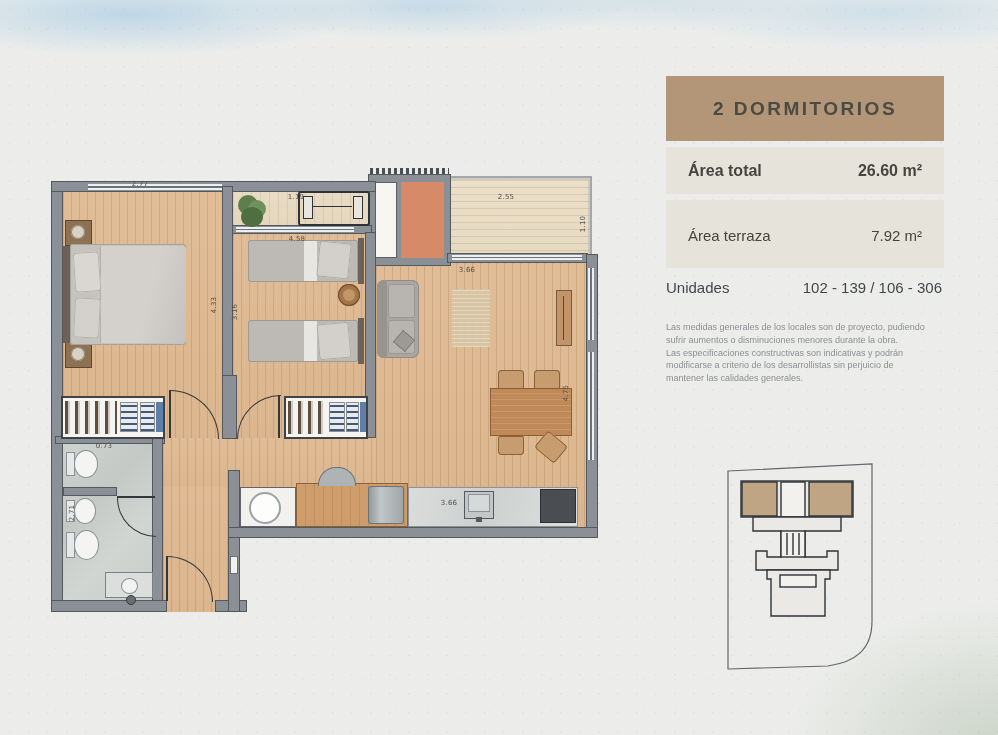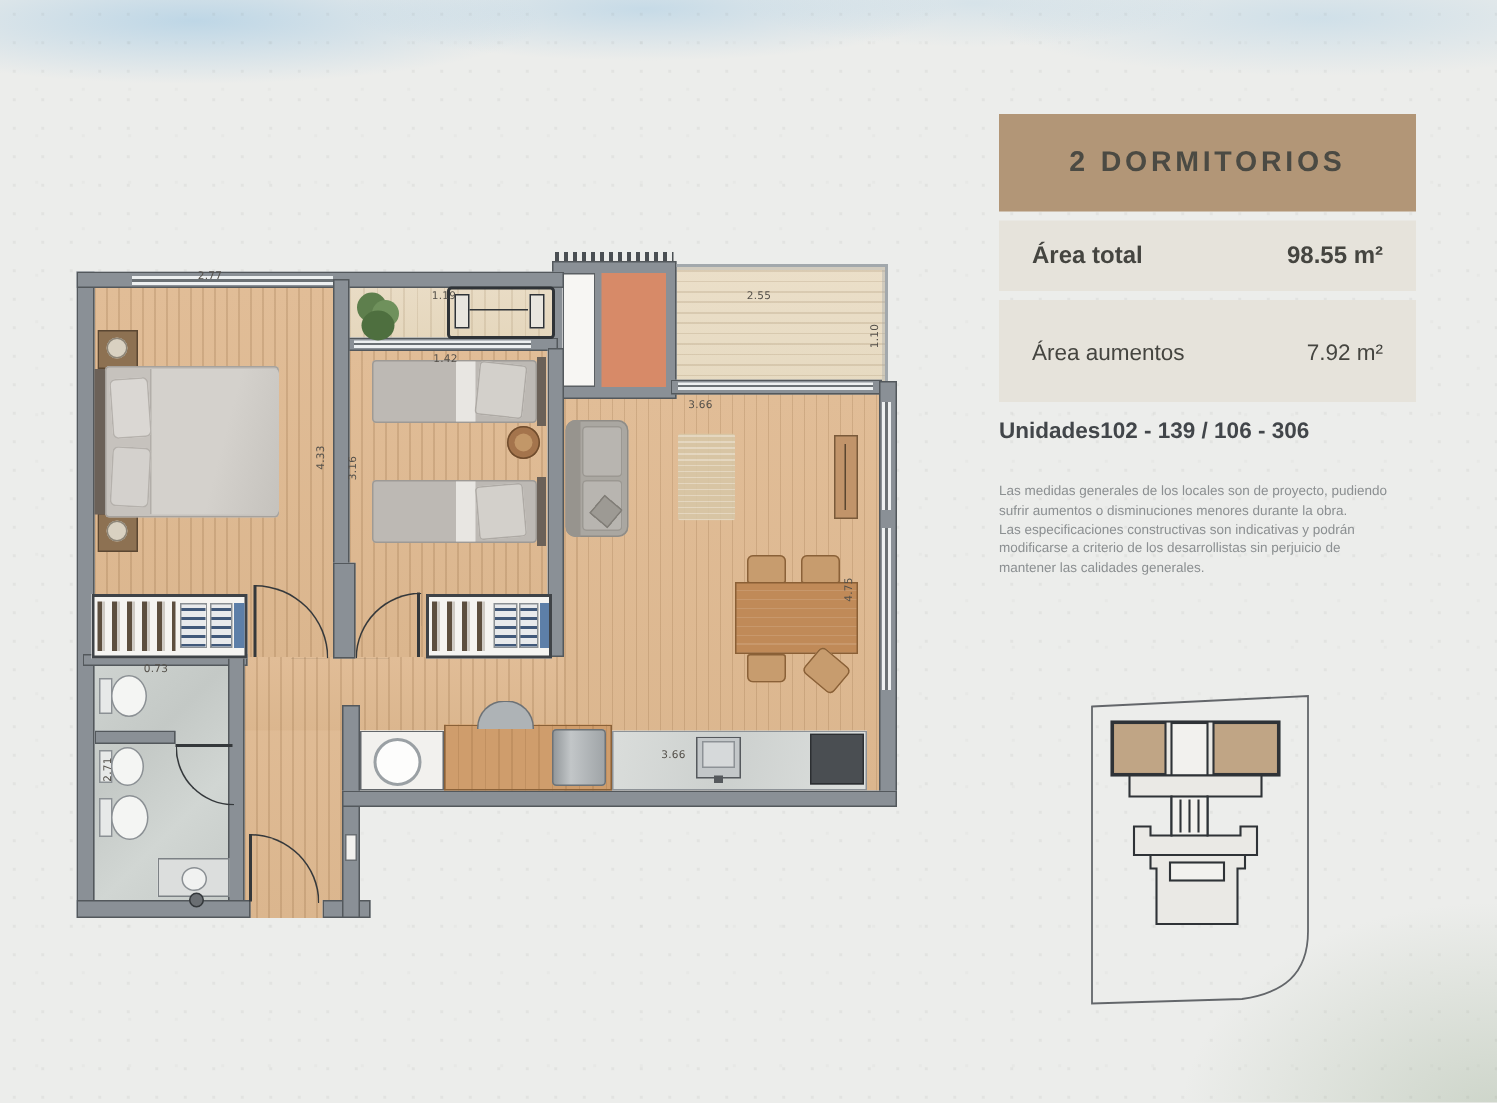--- a/index.html
+++ b/index.html
@@ -50,21 +50,21 @@
   .tank{position:absolute;background:#e7e9e8;border:1px solid #8b9094}
 
   
   .p-title{position:absolute;left:666px;top:76px;width:278px;height:65px;background:#b29677;
     display:flex;align-items:center;justify-content:center;color:#4b4a43;
     font-size:19px;font-weight:bold;letter-spacing:2.5px}
   .p-box{position:absolute;background:#e6e3db;display:flex;align-items:center;
     justify-content:space-between;padding:0 22px;box-sizing:border-box;color:#454540}
   .p-row{display:flex;justify-content:space-between;width:100%}
   .p-unidades{position:absolute;left:666px;top:279px;width:276px;display:flex;
-    justify-content:flex-start;color:#42464a;font-size:15px;font-weight:bold}
+    justify-content:space-between;color:#42464a;font-size:15px;font-weight:normal}
   .p-disclaimer{position:absolute;left:666px;top:321px;width:284px;font-size:9px;
     line-height:1.42;color:#8b8f91;white-space:pre-line}
 </style>
 </head>
 <body>
 
 <div class="wash-top"></div>
 <div class="wash-corner"></div>
 <div class="paper-noise"></div>
 
@@ -209,40 +209,40 @@
   <div class="leaf" style="left:278px;top:395px;width:2px;height:43px"></div>
   <div class="abs" style="left:117px;top:498px;width:38px;height:38px;border-bottom:1.5px solid #34383b;border-left:1.5px solid #34383b;border-bottom-left-radius:100%"></div>
   <div class="leaf" style="left:117px;top:496px;width:38px;height:2px"></div>
   <div class="abs" style="left:167px;top:556px;width:45px;height:45px;border-top:1.5px solid #34383b;border-right:1.5px solid #34383b;border-top-right-radius:100%"></div>
   <div class="leaf" style="left:166px;top:556px;width:2px;height:45px"></div>
 
   <div class="dim" style="left:140px;top:184px">2.77</div>
   <div class="dim" style="left:296px;top:197px">1.19</div>
   <div class="dim" style="left:506px;top:197px">2.55</div>
   <div class="dim v" style="left:583px;top:224px">1.10</div>
-  <div class="dim" style="left:297px;top:239px">1.42</div>
+  <div class="dim" style="left:297px;top:239px">4.58</div>
   <div class="dim" style="left:467px;top:270px">3.66</div>
   <div class="dim v" style="left:214px;top:305px">4.33</div>
   <div class="dim v" style="left:235px;top:312px">3.16</div>
   <div class="dim v" style="left:566px;top:393px">4.75</div>
   <div class="dim" style="left:104px;top:446px">0.73</div>
   <div class="dim v" style="left:72px;top:513px">2.71</div>
   <div class="dim" style="left:449px;top:503px">3.66</div>
 </div>
 
 <div class="p-title">2 DORMITORIOS</div>
 
 <div class="p-box" style="left:666px;top:147px;width:278px;height:47px;font-size:16px;font-weight:bold">
   <span>Área total</span>
-  <span>98.55 m²</span>
+  <span>26.60 m²</span>
 </div>
 
 <div class="p-box" style="left:666px;top:200px;width:278px;height:68px;flex-direction:column;justify-content:center;font-size:15px">
   <div class="p-row" style="margin-top:3px">
-    <span>Área aumentos</span>
+    <span>Área terraza</span>
     <span>7.92 m²</span>
   </div>
 </div>
 
 <div class="p-unidades">
   <span>Unidades</span>
   <span>102 - 139 / 106 - 306</span>
 </div>
 
 <div class="p-disclaimer">Las medidas generales de los locales son de proyecto, pudiendo

